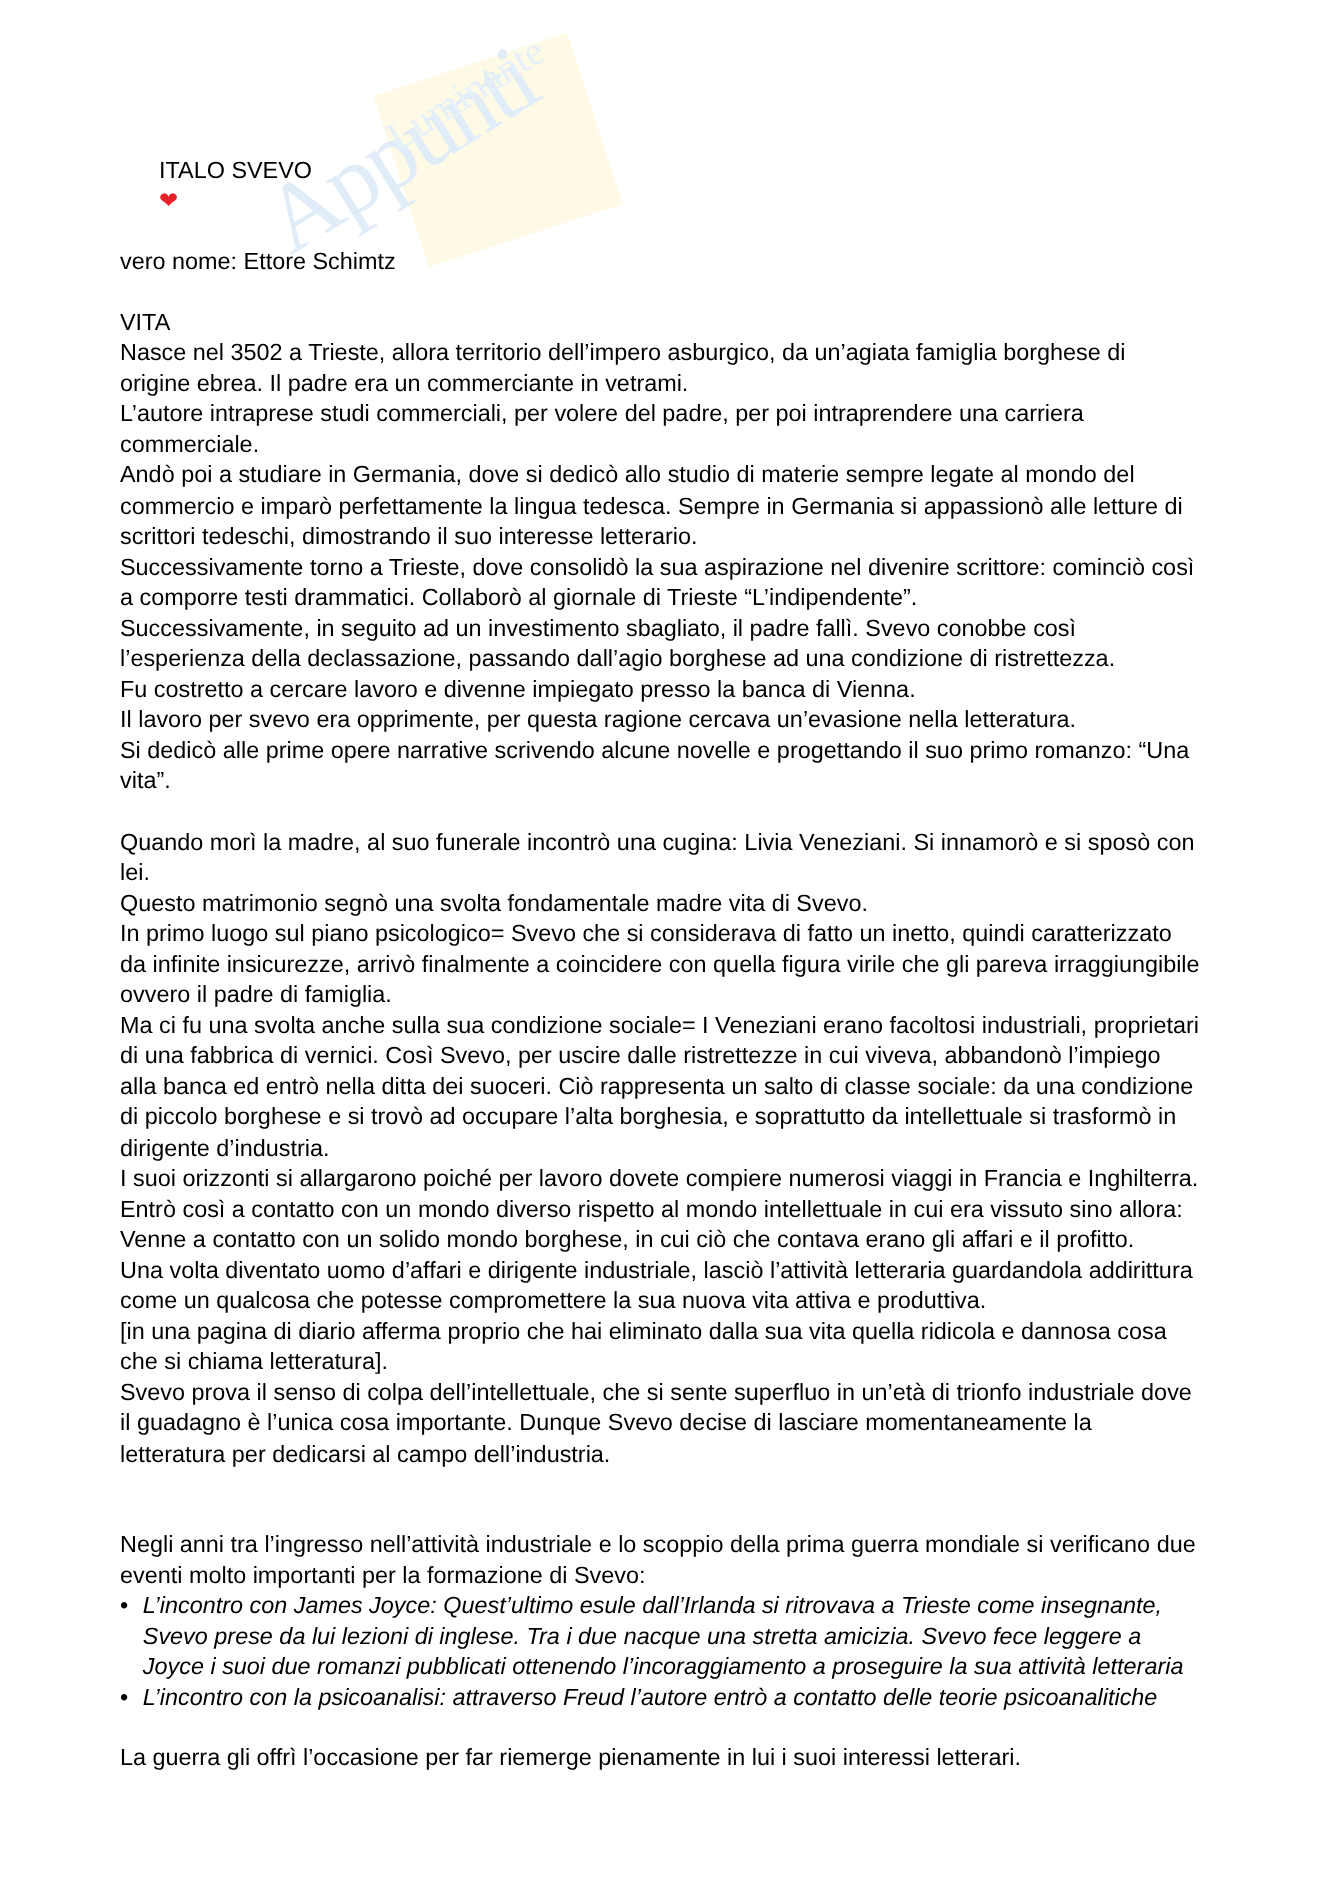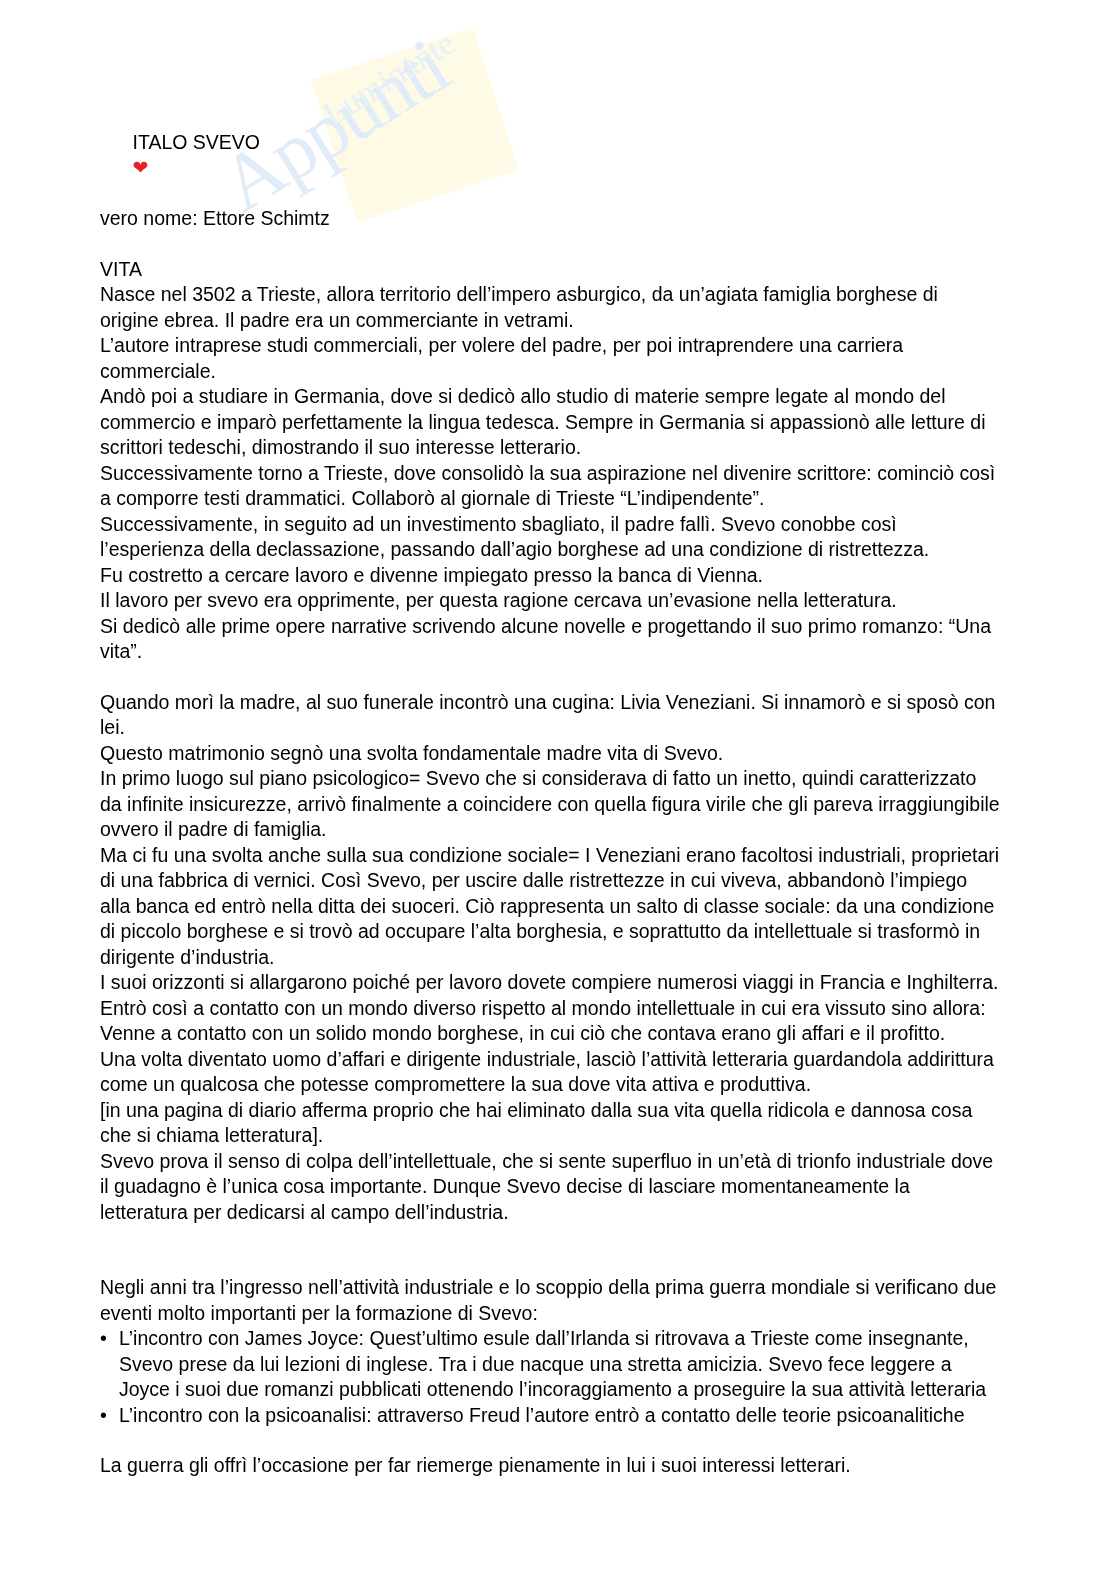--- a/index.html
+++ b/index.html
@@ -84,20 +84,21 @@
     font-size: 19.5px;
     line-height: 25.5px;
   }
   .bullet-mark {
     width: 19px;
     flex: 0 0 19px;
   }
   .bullet-text {
     flex: 1 1 auto;
     white-space: pre-wrap;
+    font-style: italic;
   }
 </style>
 </head>
 <body>
 
 <div class="page">
 
   <div class="watermark">
     <div class="wm-sticky"></div>
     <div class="wm-text-main">Appunti</div>
@@ -126,21 +127,21 @@
     <div class="line para">Il lavoro per svevo era opprimente, per questa ragione cercava un’evasione nella letteratura.</div>
     <div class="line para">Si dedicò alle prime opere narrative scrivendo alcune novelle e progettando il suo primo romanzo: “Una vita”.</div>
 
     <div class="spacer"></div>
 
     <div class="line para">Quando morì la madre, al suo funerale incontrò una cugina: Livia Veneziani. Si innamorò e si sposò con lei.</div>
     <div class="line para">Questo matrimonio segnò una svolta fondamentale madre vita di Svevo.</div>
     <div class="line para">In primo luogo sul piano psicologico= Svevo che si considerava di fatto un inetto, quindi caratterizzato da infinite insicurezze, arrivò finalmente a coincidere con quella figura virile che gli pareva irraggiungibile ovvero il padre di famiglia.</div>
     <div class="line para">Ma ci fu una svolta anche sulla sua condizione sociale= I Veneziani erano facoltosi industriali, proprietari di una fabbrica di vernici. Così Svevo, per uscire dalle ristrettezze in cui viveva, abbandonò l’impiego alla banca ed entrò nella ditta dei suoceri. Ciò rappresenta un salto di classe sociale: da una condizione di piccolo borghese e si trovò ad occupare l’alta borghesia, e soprattutto da intellettuale si trasformò in dirigente d’industria.</div>
     <div class="line para">I suoi orizzonti si allargarono poiché per lavoro dovete compiere numerosi viaggi in Francia e Inghilterra. Entrò così a contatto con un mondo diverso rispetto al mondo intellettuale in cui era vissuto sino allora: Venne a contatto con un solido mondo borghese, in cui ciò che contava erano gli affari e il profitto.</div>
-    <div class="line para">Una volta diventato uomo d’affari e dirigente industriale, lasciò l’attività letteraria guardandola addirittura come un qualcosa che potesse compromettere la sua dove vita attiva e produttiva.</div>
+    <div class="line para">Una volta diventato uomo d’affari e dirigente industriale, lasciò l’attività letteraria guardandola addirittura come un qualcosa che potesse compromettere la sua nuova vita attiva e produttiva.</div>
     <div class="line para">[in una pagina di diario afferma proprio che hai eliminato dalla sua vita quella ridicola e dannosa cosa che si chiama letteratura].</div>
     <div class="line para">Svevo prova il senso di colpa dell’intellettuale, che si sente superfluo in un’età di trionfo industriale dove il guadagno è l’unica cosa importante. Dunque Svevo decise di lasciare momentaneamente la letteratura per dedicarsi al campo dell’industria.</div>
 
     <div class="spacer"></div>
 
 
     <div class="spacer"></div>
 
     <div class="line para">Negli anni tra l’ingresso nell’attività industriale e lo scoppio della prima guerra mondiale si verificano due eventi molto importanti per la formazione di Svevo:</div>
 

